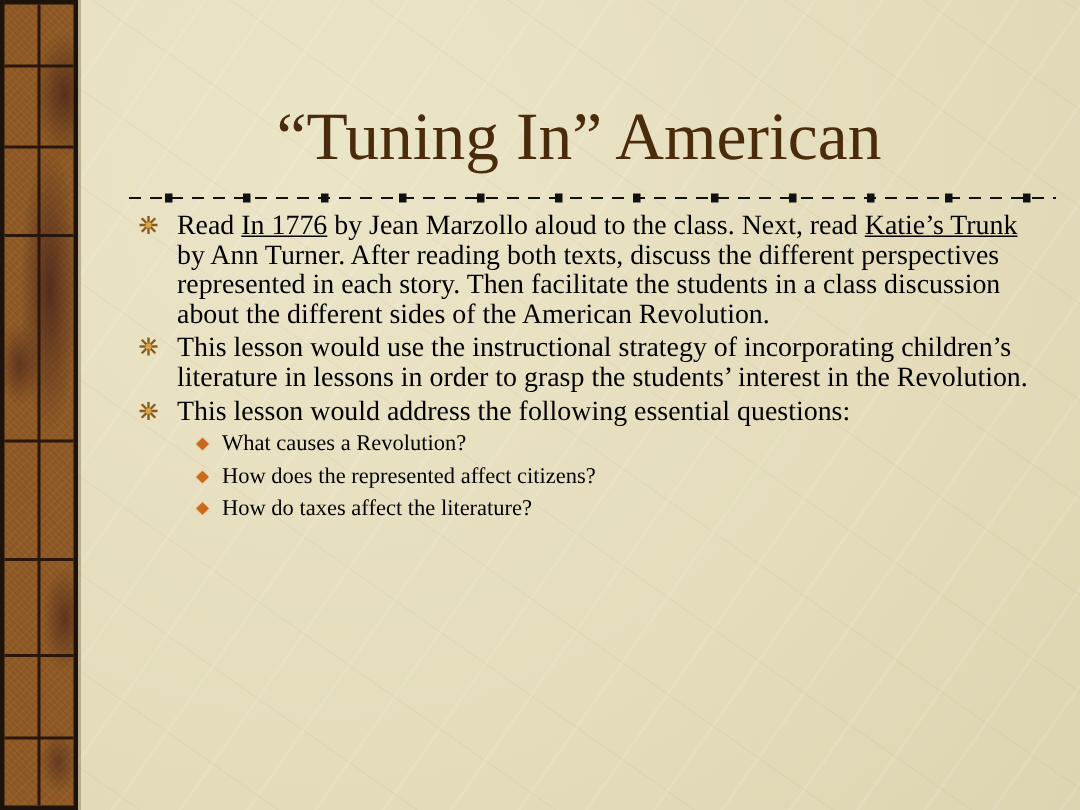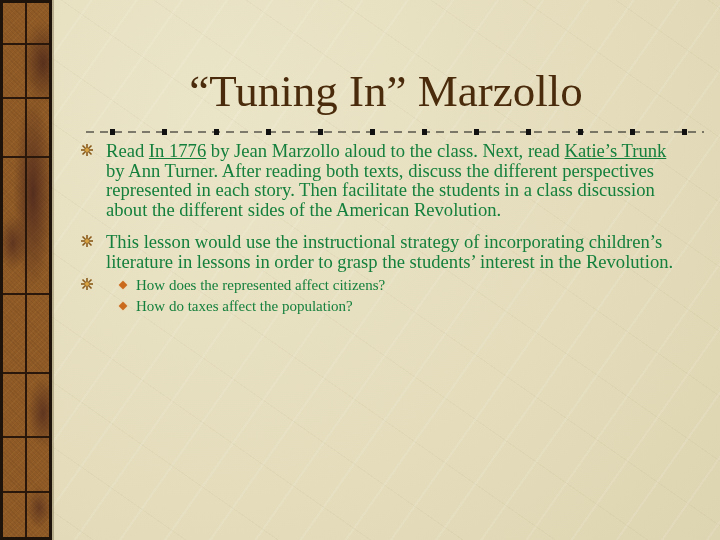--- a/index.html
+++ b/index.html
@@ -33,22 +33,22 @@
     }
     .title {
       position: absolute; left: 52px; right: 0; top: 66px;
       text-align: center; font-size: 45px; line-height: 50px;
       color: #4a2c0c; letter-spacing: 0px;
     }
     .separator {
       position: absolute; left: 86px; top: 128px; width: 618px; height: 8px;
     }
     .body {
-      position: absolute; left: 80px; top: 141px; width: 605px;
-      color: #15803d; font-size: 18.6px; line-height: 19.6px;
+      position: absolute; left: 92px; top: 141px; width: 605px;
+      color: #000000; font-size: 18.6px; line-height: 19.6px;
     }
     .item { position: relative; padding-left: 26px; margin: 0; }
     .item .star {
       position: absolute; left: 0; top: 2px; width: 14px; height: 14px;
     }
     .sub { list-style: none; margin: 2px 0 4px 0; padding: 0; }
     .sub li {
       position: relative; padding-left: 56px; font-size: 15px; line-height: 21.5px;
     }
     .sub li .diamond {
@@ -66,21 +66,21 @@
   <div class="hline" style="top:40px"></div>
   <div class="hline" style="top:94px"></div>
   <div class="hline" style="top:153px"></div>
   <div class="hline" style="top:290px"></div>
   <div class="hline" style="top:369px"></div>
   <div class="hline" style="top:433px"></div>
   <div class="hline" style="top:488px"></div>
 </div>
 <div class="strip-edge"></div>
 
-<div class="title">“Tuning In”  Marzollo</div>
+<div class="title">“Tuning In”  American</div>
 
 <svg class="separator" viewBox="0 0 618 8" width="618" height="8">
   <g stroke="#111" stroke-width="1.2">
     <line x1="0" y1="4" x2="618" y2="4" stroke-dasharray="8 6"></line>
   </g>
   <g fill="#111">
     <rect x="24" y="1" width="5" height="6"></rect>
     <rect x="76" y="1" width="5" height="6"></rect>
     <rect x="128" y="1" width="5" height="6"></rect>
     <rect x="180" y="1" width="5" height="6"></rect>
@@ -103,21 +103,21 @@
         <line x1="7" y1="1" x2="7" y2="13"></line>
           <line x1="1" y1="7" x2="13" y2="7"></line>
         <line x1="2.5" y1="2.5" x2="11.5" y2="11.5"></line>
           <line x1="11.5" y1="2.5" x2="2.5" y2="11.5"></line>
       </g>
       <circle cx="7" cy="7" r="2" fill="#d9a441"></circle>
     </svg>
     <span>Read </span><span class="u">In 1776</span><span> by Jean Marzollo aloud to the class.  Next, read </span><span class="u">Katie’s Trunk </span><span> by Ann Turner.  After reading both texts, discuss the different perspectives represented in each story. Then facilitate the students in a class discussion about the different sides of the American Revolution.</span>
   </p>
 
-  <p class="item" style="margin-top:13px">
+  <p class="item" style="margin-top:3px">
     <svg class="star" viewBox="0 0 14 14">
       <g stroke="#8a5a1a" stroke-width="1.6">
         <line x1="7" y1="1" x2="7" y2="13"></line>
           <line x1="1" y1="7" x2="13" y2="7"></line>
         <line x1="2.5" y1="2.5" x2="11.5" y2="11.5"></line>
           <line x1="11.5" y1="2.5" x2="2.5" y2="11.5"></line>
       </g>
       <circle cx="7" cy="7" r="2" fill="#d9a441"></circle>
     </svg>
     <span>This lesson would use the instructional strategy of incorporating children’s literature in lessons in order to grasp the students’ interest in the Revolution.</span>
@@ -126,25 +126,30 @@
   <p class="item" style="margin-top:3px">
     <svg class="star" viewBox="0 0 14 14">
       <g stroke="#8a5a1a" stroke-width="1.6">
         <line x1="7" y1="1" x2="7" y2="13"></line>
           <line x1="1" y1="7" x2="13" y2="7"></line>
         <line x1="2.5" y1="2.5" x2="11.5" y2="11.5"></line>
           <line x1="11.5" y1="2.5" x2="2.5" y2="11.5"></line>
       </g>
       <circle cx="7" cy="7" r="2" fill="#d9a441"></circle>
     </svg>
+    <span>This lesson would address the following essential questions:</span>
   </p>
   <ul class="sub">
+    <li>
+      <span class="diamond"></span>
+      <span>What causes a Revolution?</span>
+    </li>
     <li>
       <span class="diamond"></span>
       <span>How does the represented affect citizens?</span>
     </li>
     <li>
       <span class="diamond"></span>
-      <span>How do taxes affect the population?</span>
+      <span>How do taxes affect the literature?</span>
     </li>
   </ul>
 
 </div>
 
 </body></html>

